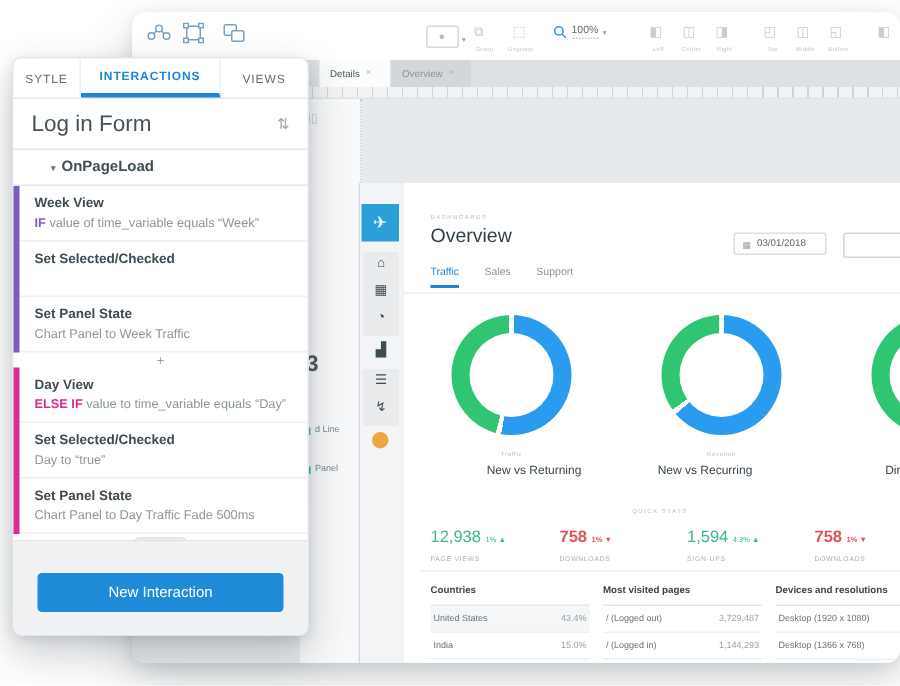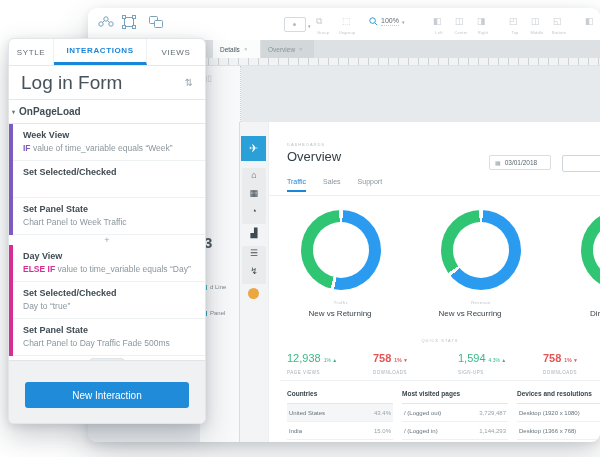--- a/index.html
+++ b/index.html
@@ -82,24 +82,24 @@
   .panel{position:absolute;left:8px;top:38px;width:198px;height:386px;background:#fff;z-index:10;
          border-radius:6px;border:1px solid #e2e6e9;box-sizing:border-box;
          box-shadow:0 12px 28px rgba(40,52,62,.25),0 2px 8px rgba(40,52,62,.12);}
   .ptabs{display:flex;height:26px;border-bottom:1px solid #e5e8ea;}
   .ptab{display:flex;align-items:center;justify-content:center;font-size:8px;letter-spacing:.6px;
         color:#5f6d75;border-right:1px solid #edf0f1;box-sizing:border-box;}
   .ptab:last-child{border-right:none;}
   .ptab.active{color:#1a86d8;font-weight:bold;border-bottom:3px solid #1a86d8;}
   .ptitle{height:33px;border-bottom:1px solid #e5e8ea;display:flex;align-items:center;
           justify-content:space-between;padding:0 12px;}
-  .ptitle .t{font-size:19px;color:#46525a;}
+  .ptitle .t{font-size:15px;color:#46525a;}
   .ptitle .si{font-size:10px;color:#9aa5ab;}
   .pevent{height:23px;border-bottom:1px solid #e5e8ea;display:flex;align-items:center;
-          padding-left:3px;font-size:10px;font-weight:bold;color:#414d54;gap:4px;text-align:right;}
+          padding-left:25px;font-size:10px;font-weight:bold;color:#414d54;gap:4px;text-align:right;}
   .pevent .c{font-size:6px;color:#6a777e;}
   .casegrp{position:relative;}
   .casegrp::before{content:"";position:absolute;left:0;top:0;bottom:0;width:4px;background:var(--bar);}
   .crow{padding:5px 10px 0 14px;height:37px;box-sizing:border-box;border-bottom:1px solid #eef1f2;}
   .cname{font-size:9px;font-weight:bold;color:#3f4b52;line-height:13px;}
   .cdetail{font-size:8.5px;color:#8b969d;line-height:13px;white-space:nowrap;}
   .pref{font-weight:bold;}
   .addplus{height:10px;line-height:10px;text-align:center;color:#9aa5ab;font-size:9px;}
   .pill{width:34px;height:7px;margin:2px auto 0;background:#eceeef;border:1px solid #dfe3e5;
         border-radius:4px;position:relative;}
@@ -231,21 +231,21 @@
         </div>
       <div class="donut" style="left: 201px; background: conic-gradient(rgb(255, 255, 255) 0deg, rgb(255, 255, 255) 0.75%, rgb(43, 155, 240) 0.75%, rgb(43, 155, 240) 63.75%, rgb(255, 255, 255) 63.75%, rgb(255, 255, 255) 65.25%, rgb(47, 197, 115) 65.25%, rgb(47, 197, 115) 99.25%, rgb(255, 255, 255) 99.25%, rgb(255, 255, 255) 100%);">
           <div class="hole"></div>
         </div>
       <div class="donut" style="left: 341px; background: conic-gradient(rgb(255, 255, 255) 0deg, rgb(255, 255, 255) 0.75%, rgb(43, 155, 240) 0.75%, rgb(43, 155, 240) 38.75%, rgb(255, 255, 255) 38.75%, rgb(255, 255, 255) 40.25%, rgb(47, 197, 115) 40.25%, rgb(47, 197, 115) 99.25%, rgb(255, 255, 255) 99.25%, rgb(255, 255, 255) 100%);">
           <div class="hole"></div>
         </div>
       <span class="dcat" style="left:61px">Traffic</span>
       <span class="dcat" style="left:201px">Revenue</span>
       <span class="dcat" style="left:341px">Traffic</span>
-      <span class="dname" style="left:30px">New vs Returning</span>
+      <span class="dname" style="left:46px">New vs Returning</span>
       <span class="dname" style="left:160px">New vs Recurring</span>
       <span class="dname" style="left:311px">Direct vs Referral</span>
 
       <span class="qstitle">QUICK STATS</span>
 
       <div class="stat up" style="left:47px">
         <span class="v">12,938</span><span class="d">1% ▲</span>
         <span class="l">PAGE VIEWS</span>
       </div>
       <div class="stat down" style="left:133px">

